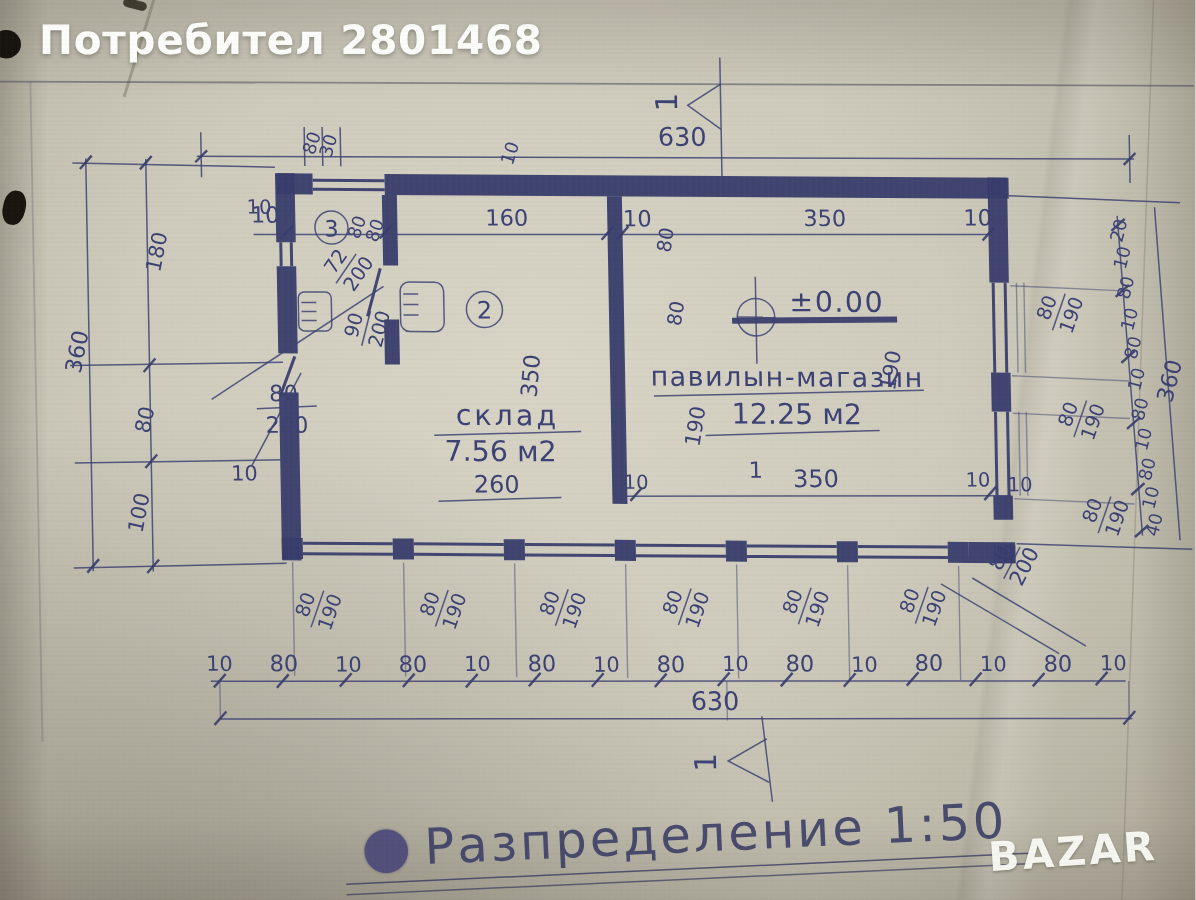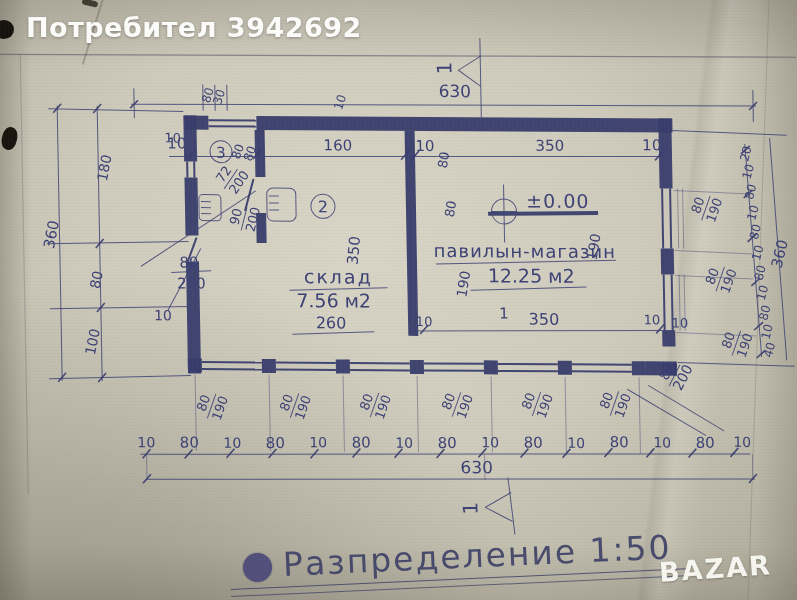--- a/index.html
+++ b/index.html
@@ -377,20 +377,20 @@
       <line class="tl" x1="502" y1="184" x2="502" y2="242"></line>
       <circle cx="502" cy="211" r="12.5" class="tl" stroke-width="1.5"></circle>
       <line class="tl" x1="489.5" y1="211" x2="514.5" y2="211"></line>
       <line x1="486" y1="213.5" x2="596" y2="212" stroke="rgba(58,63,110,.95)" stroke-width="4"></line>
       <text x="556" y="207" font-size="19" text-anchor="middle" letter-spacing="1">±0.00</text>
     </g>
   </g>
 </svg>
 </div>
 
-<div id="header-user">Потребител 3942692</div>
+<div id="header-user">Потребител 2801468</div>
 
 <div id="footer-bullet"></div>
 <div id="footer-title">Разпределение 1:50</div>
 <div id="title-underline"></div>
 <div id="watermark">BAZAR</div>
 
 <div id="grain"></div>
 
 </body></html>

